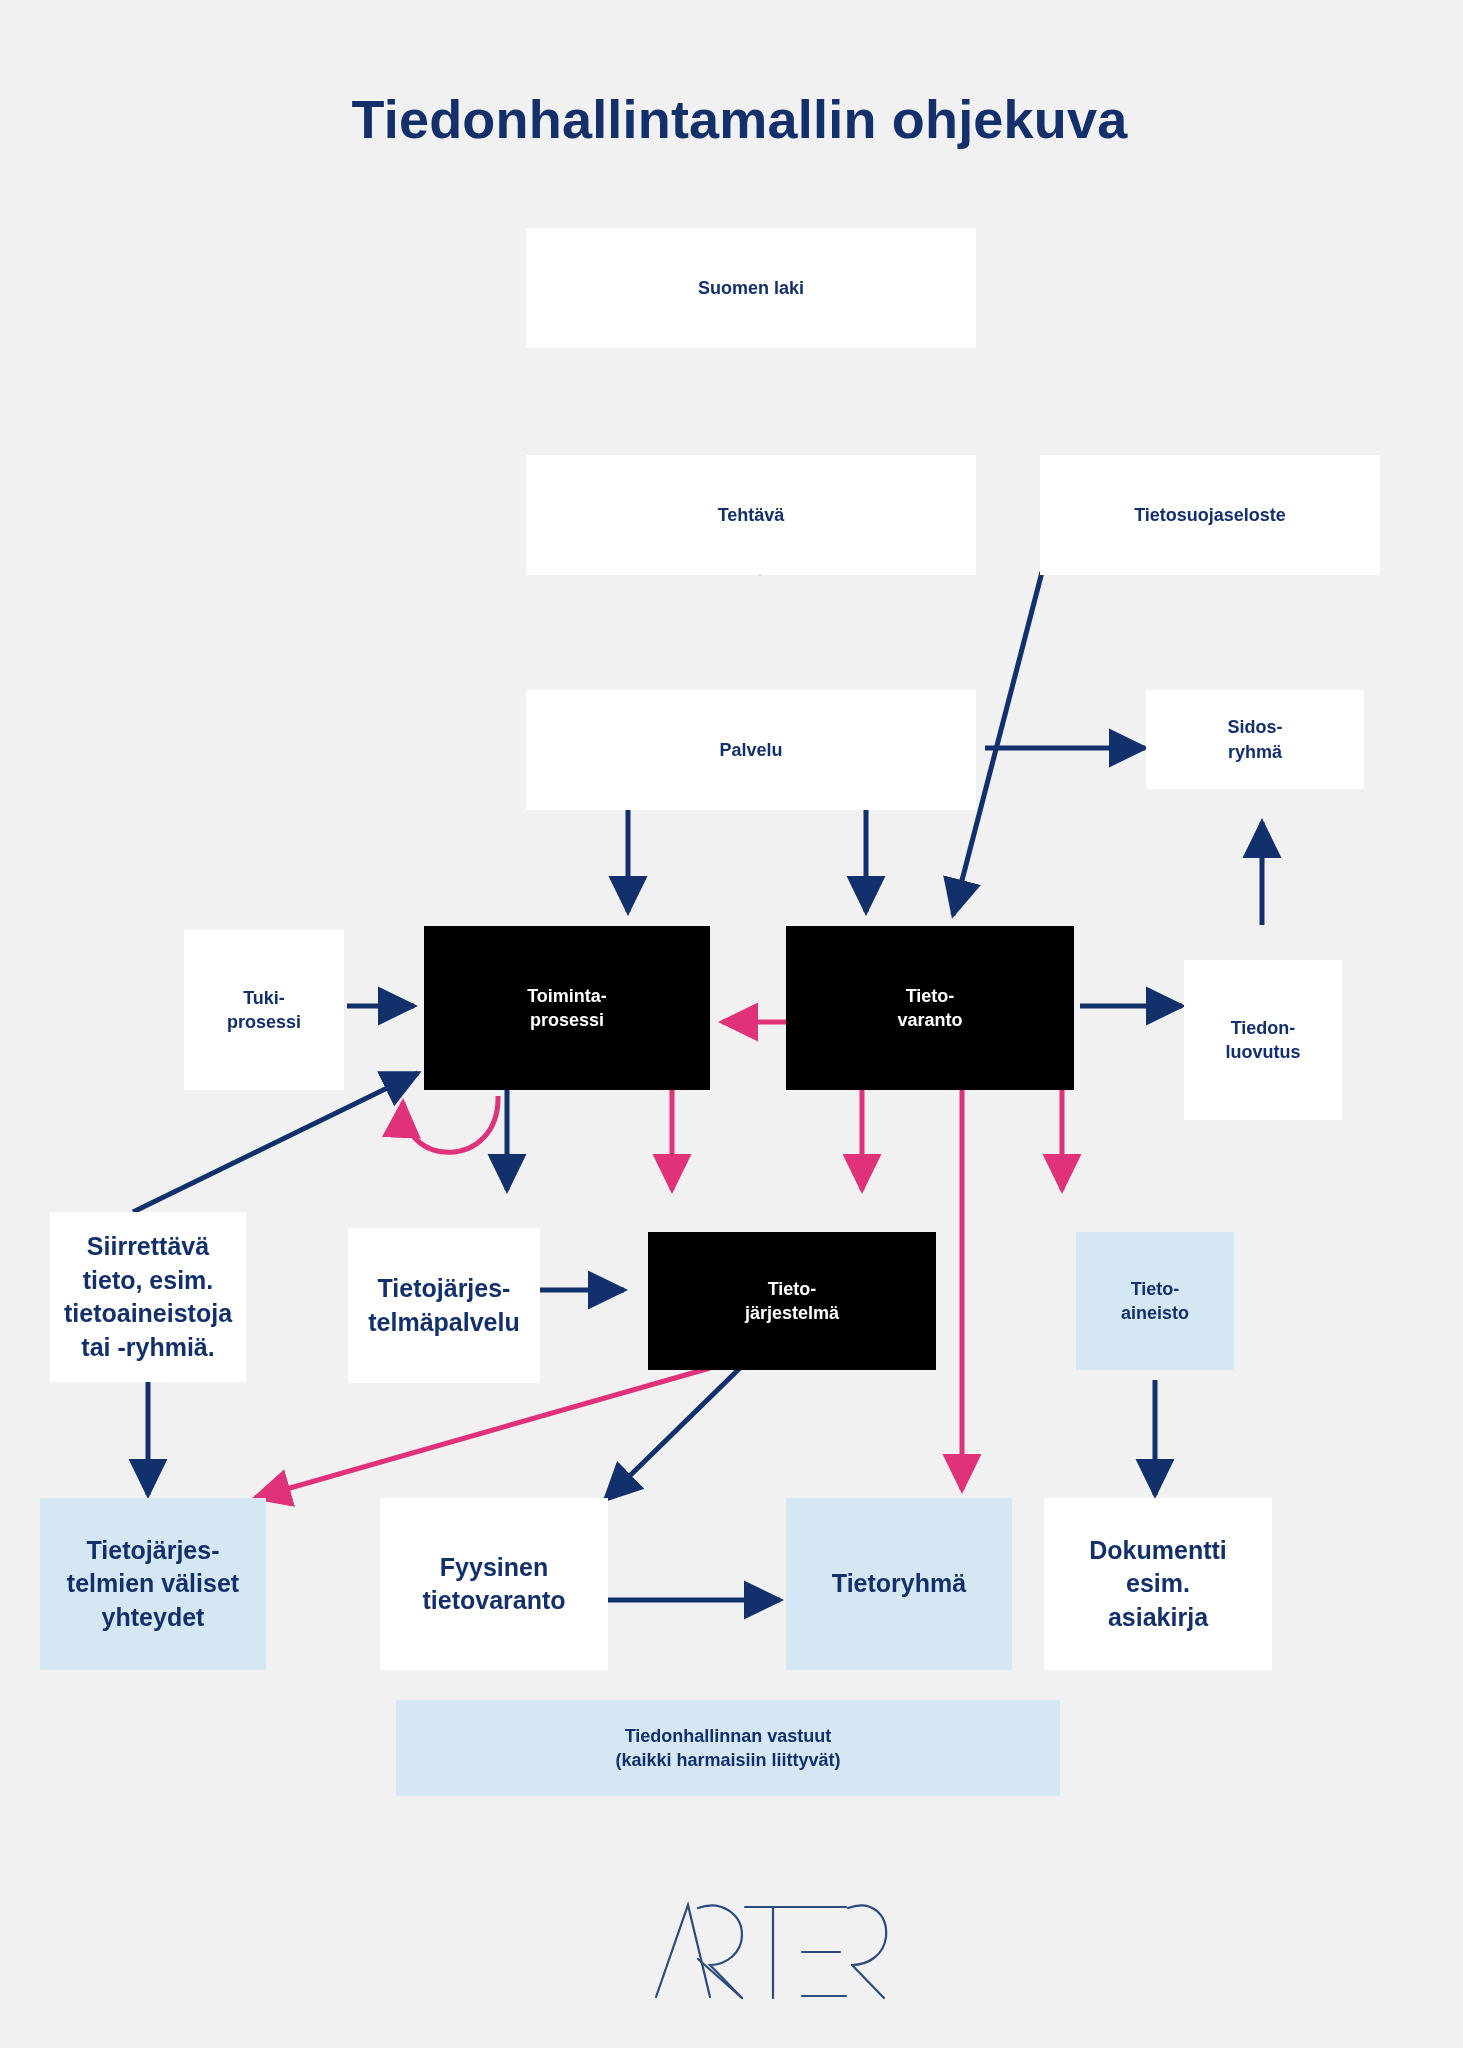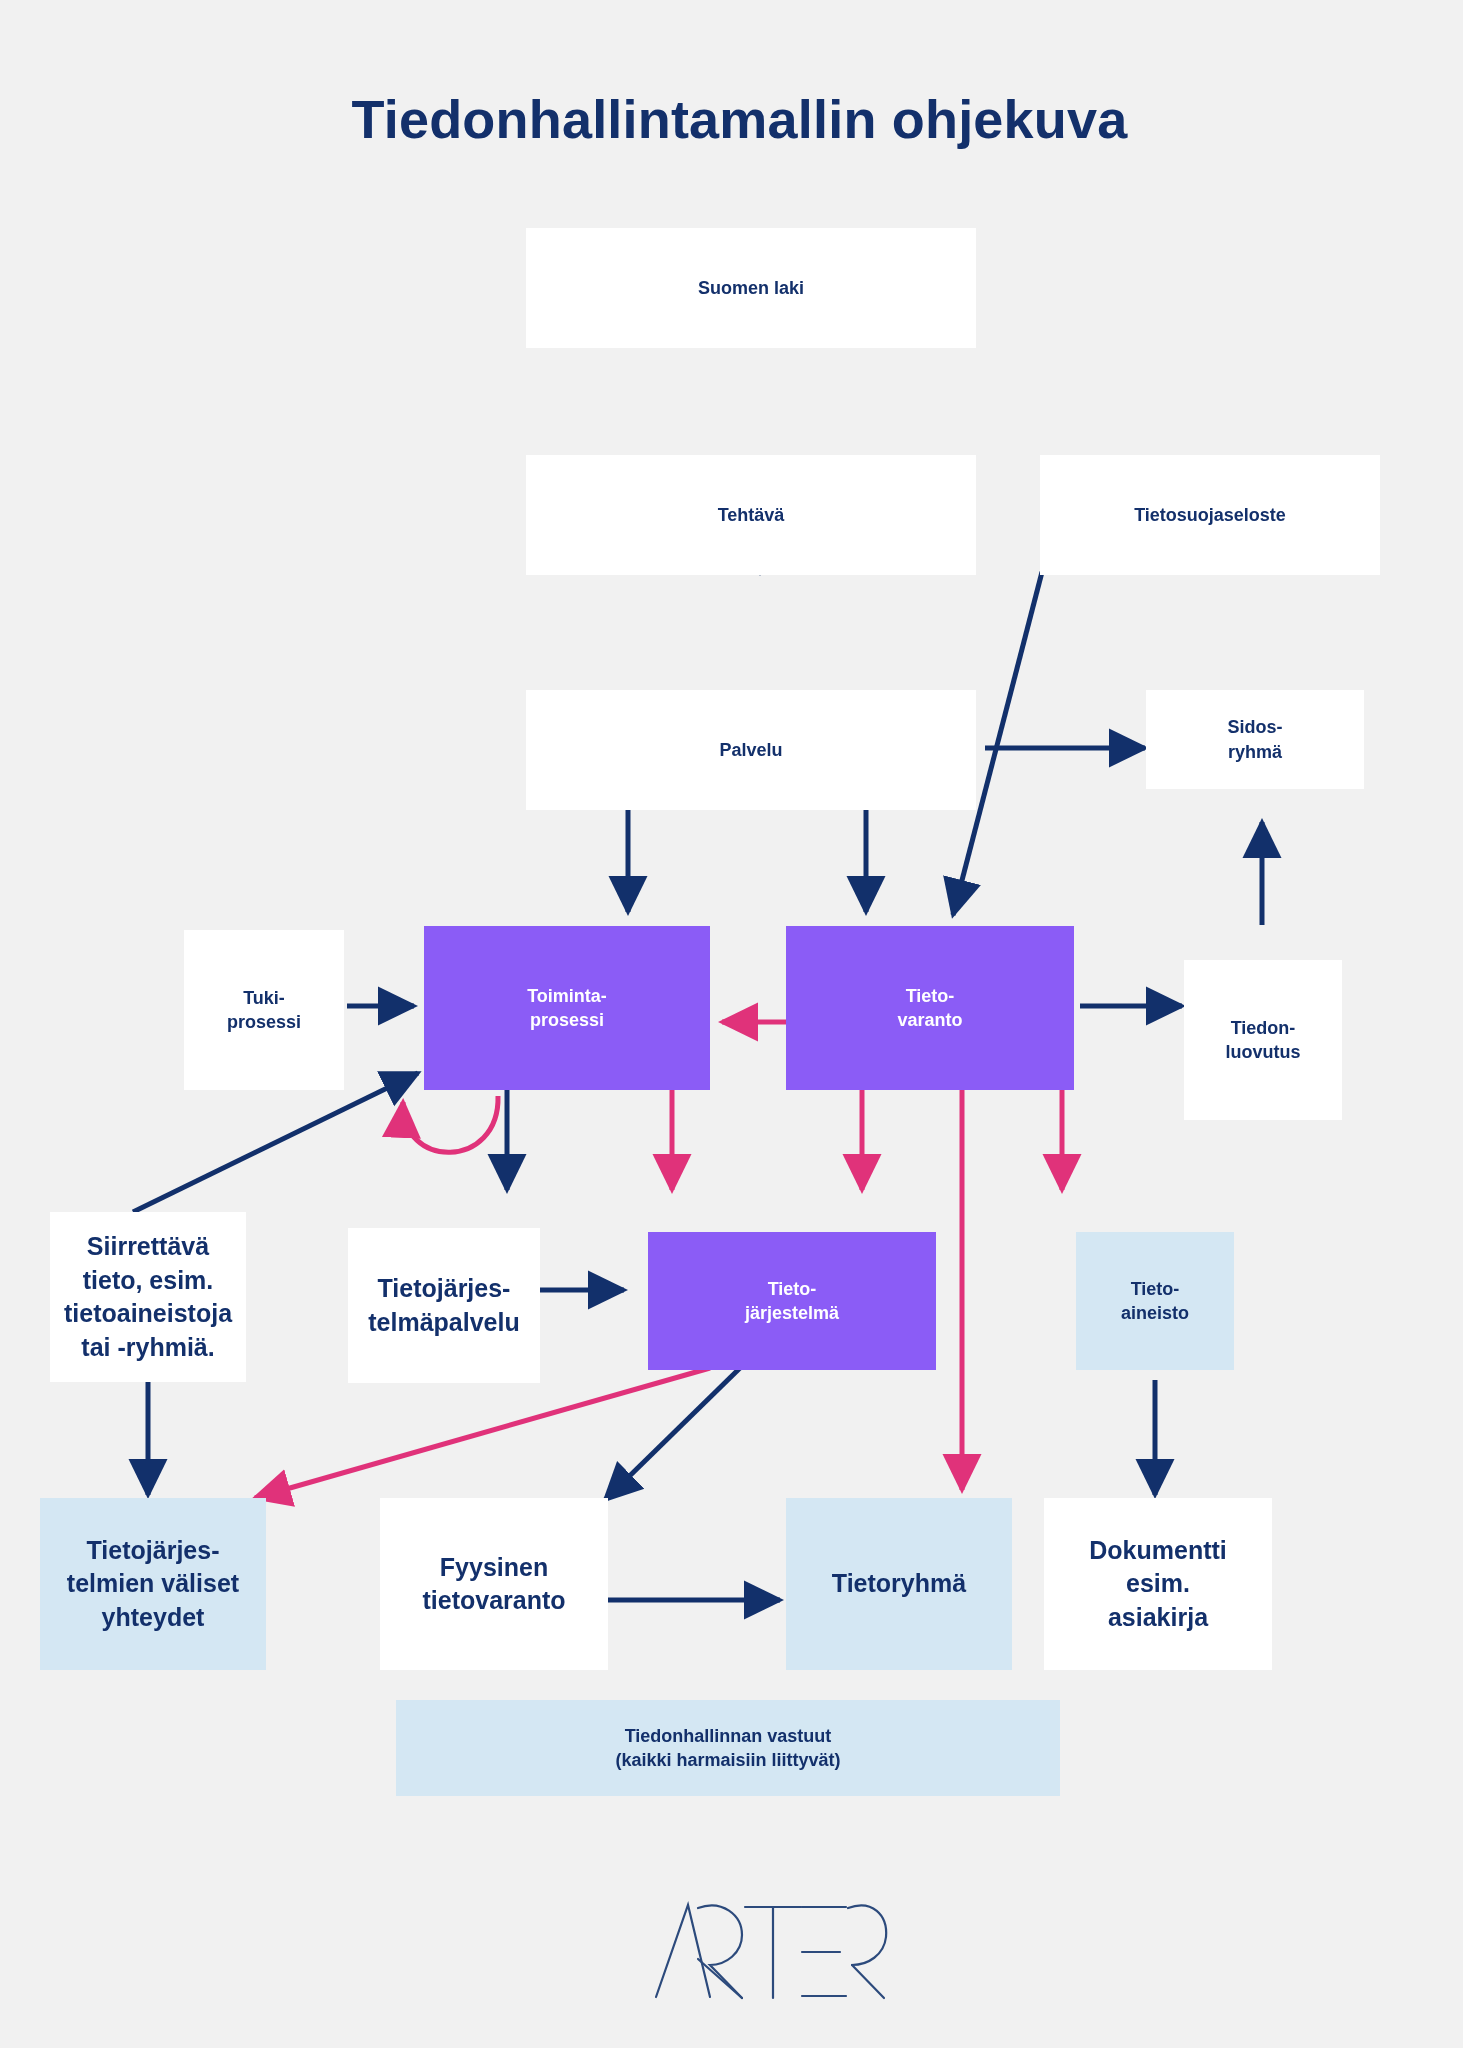--- a/index.html
+++ b/index.html
@@ -8,21 +8,21 @@
   #stage{position:absolute;left:0;top:0;width:1463px;height:2048px;}
 
   .title{position:absolute;left:8px;top:88px;width:1463px;text-align:center;
          font-size:54px;font-weight:bold;color:#13306b;letter-spacing:.2px;}
 
   .node{position:absolute;display:flex;align-items:center;justify-content:center;
         text-align:center;font-weight:bold;line-height:1.34;z-index:5;}
   .node span{display:block;padding:2px 6px;}
 
   .n-white{background:#ffffff;color:#13306b;}
-  .n-dark {background:#8b5cf6;color:#ffffff;}
+  .n-dark {background:#000000;color:#ffffff;}
   .n-blue {background:#d4e7f3;color:#13306b;}
   .f25{font-size:25px;}
   .f26{font-size:18px;}
 
   svg#wires{position:absolute;left:0;top:0;width:1463px;height:2048px;z-index:3;
             pointer-events:none;overflow:visible;}
 
   #logo{position:absolute;left:650px;top:1895px;width:240px;height:110px;z-index:6;}
 </style>
 </head>

